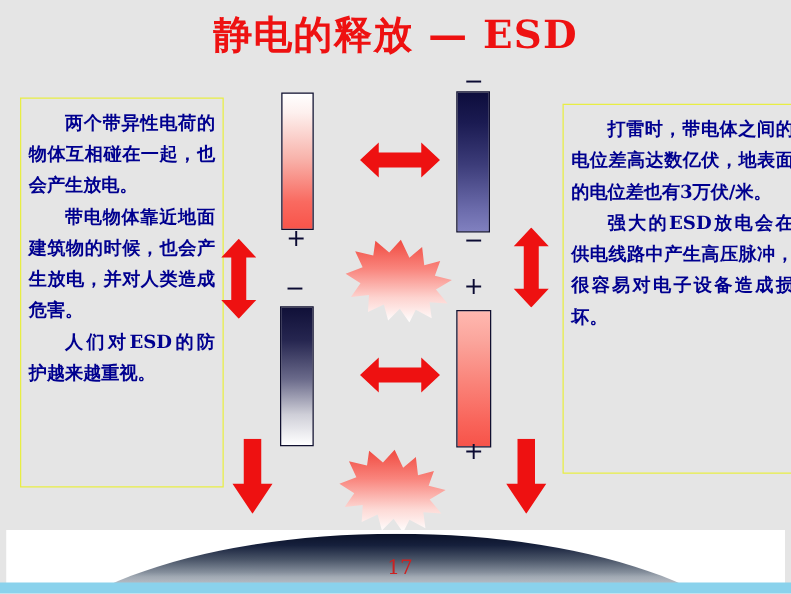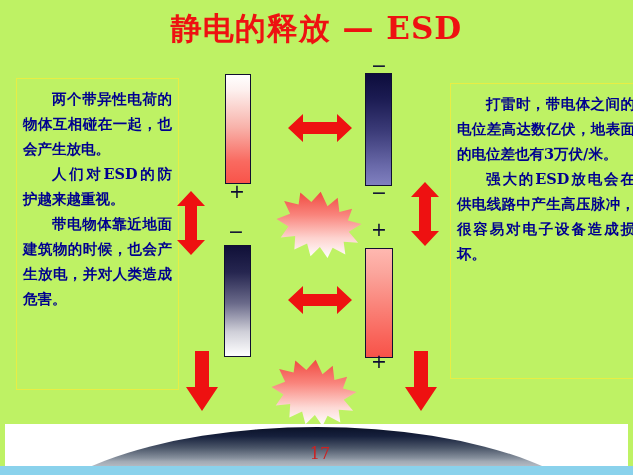--- a/index.html
+++ b/index.html
@@ -10,21 +10,21 @@
     width: 633px;
     height: 475px;
     overflow: hidden;
     font-family: "DejaVu Sans", "Liberation Sans", sans-serif;
   }
 
   #slide {
     position: relative;
     width: 633px;
     height: 475px;
-    background: #bef264;
+    background: #e5e5e5;
     overflow: hidden;
   }
 
   
   #title {
     position: absolute;
     left: 0;
     top: 8px;
     width: 633px;
     text-align: center;
@@ -192,22 +192,22 @@
 </style>
 </head>
 <body>
 
 <div id="slide">
 
   <div id="title">静电的释放 — ESD</div>
 
   <div id="box-left" class="textbox">
     <p>两个带异性电荷的物体互相碰在一起，也会产生放电。</p>
+    <p>带电物体靠近地面建筑物的时候，也会产生放电，并对人类造成危害。</p>
     <p>人们对ESD的防护越来越重视。</p>
-    <p>带电物体靠近地面建筑物的时候，也会产生放电，并对人类造成危害。</p>
   </div>
 
   <div id="box-right" class="textbox">
     <p>打雷时，带电体之间的电位差高达数亿伏，地表面的电位差也有3万伏/米。</p>
     <p>强大的ESD放电会在供电线路中产生高压脉冲，很容易对电子设备造成损坏。</p>
   </div>
 
   <div class="bar bar-pos-top"></div>
   <div class="bar bar-neg-top"></div>
   <div class="bar bar-neg-bot"></div>

